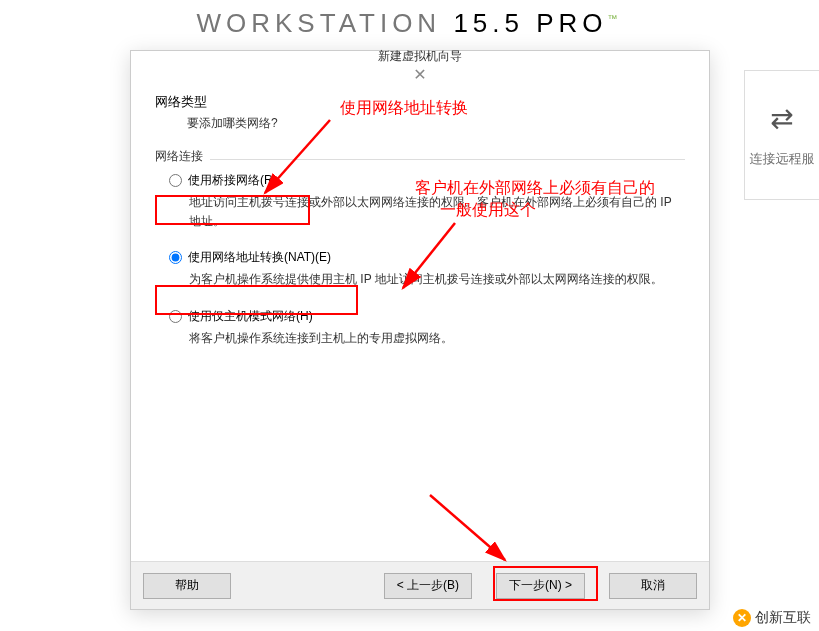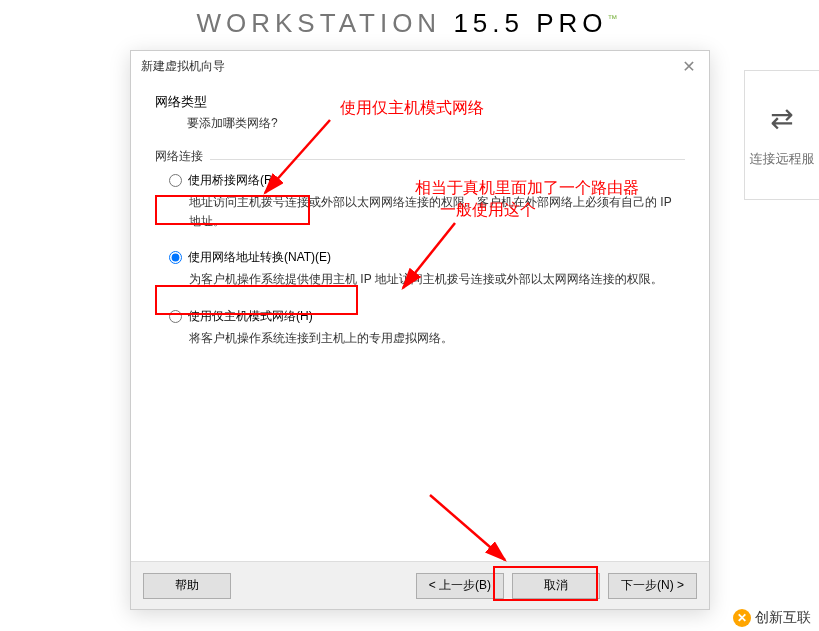--- a/index.html
+++ b/index.html
@@ -50,24 +50,25 @@
       background: #fff;
       border: 1px solid #ccc;
       box-shadow: 0 4px 20px rgba(0,0,0,0.15);
       display: flex;
       flex-direction: column;
     }
     .dialog-titlebar {
       height: 30px;
       display: flex;
       align-items: center;
-      justify-content: space-between;
+      justify-content: center;
       padding: 0 10px;
       font-size: 12px;
       color: #333;
+      flex-direction: column;
     }
     .dialog-close {
       font-size: 16px;
       color: #888;
       cursor: pointer;
       width: 20px;
       text-align: center;
     }
     .dialog-header {
       padding: 12px 24px 16px 24px;
@@ -119,21 +120,21 @@
       margin-left: 20px;
       line-height: 1.6;
     }
     .dialog-footer {
       height: 48px;
       background: #f0f0f0;
       border-top: 1px solid #ddd;
       display: flex;
       align-items: center;
       padding: 0 12px;
-      gap: 8px;
+      gap: 24px;
     }
     .dialog-footer .spacer { flex: 1; }
     .btn {
       height: 26px;
       min-width: 88px;
       padding: 0 12px;
       background: #e1e1e1;
       border: 1px solid #adadad;
       font-size: 12px;
       cursor: pointer;
@@ -205,27 +206,27 @@
           <span class="radio-label">使用仅主机模式网络(H)</span>
         </label>
         <div class="radio-desc">将客户机操作系统连接到主机上的专用虚拟网络。</div>
       </div>
     </div>
   </div>
   <div class="dialog-footer">
     <button class="btn">帮助</button>
     <div class="spacer"></div>
     <button class="btn">&lt; 上一步(B)</button>
+    <button class="btn">下一步(N) &gt;</button>
     <button class="btn">取消</button>
-    <button class="btn">下一步(N) &gt;</button>
-  </div>
-</div>
-
-<div class="anno-red" style="left:340px; top:98px;">使用仅主机模式网络</div>
-<div class="anno-red" style="left:415px; top:178px;">相当于真机里面加了一个路由器</div>
+  </div>
+</div>
+
+<div class="anno-red" style="left:340px; top:98px;">使用网络地址转换</div>
+<div class="anno-red" style="left:415px; top:178px;">客户机在外部网络上必须有自己的</div>
 <div class="anno-red" style="left:440px; top:200px;">一般使用这个</div>
 
 <div class="anno-box" style="left:155px; top:195px; width:155px; height:30px;"></div>
 <div class="anno-box" style="left:155px; top:285px; width:203px; height:30px;"></div>
 <div class="anno-box" style="left:493px; top:566px; width:105px; height:35px;"></div>
 
 <svg class="arrow" style="left:255px; top:115px; width:80px; height:90px;">
   <defs>
       <marker id="ah1" markerWidth="10" markerHeight="10" refX="8" refY="3" orient="auto">
         <path d="M0,0 L9,3 L0,6 Z" fill="#ff0000"></path>

